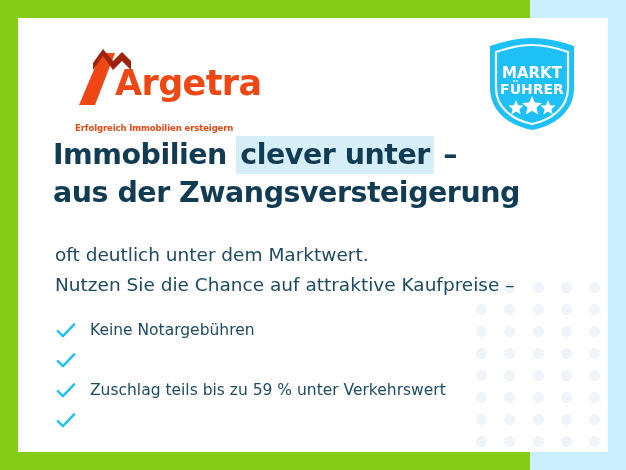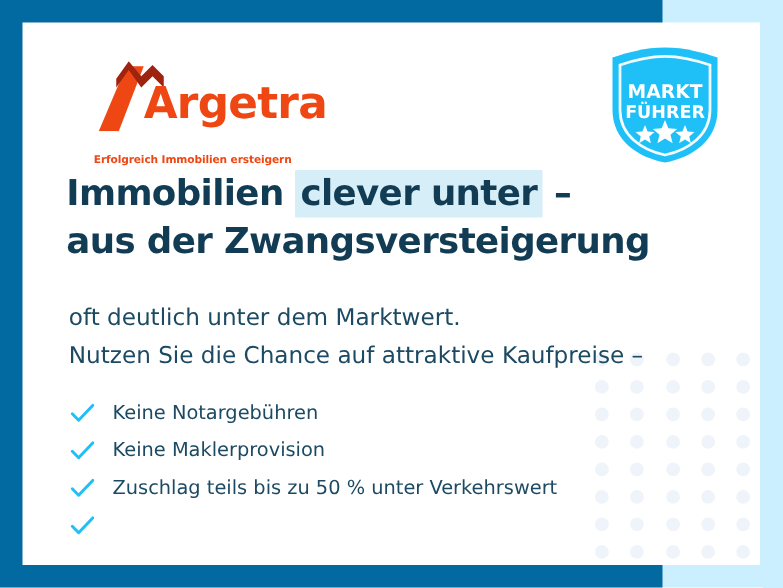--- a/index.html
+++ b/index.html
@@ -11,21 +11,21 @@
     height: 470px;
     overflow: hidden;
     background: #cbefff;
     font-family: "Liberation Sans", sans-serif;
   }
 
   #ad-root {
     position: relative;
     width: 530px;
     height: 470px;
-    background: #0369a1;
+    background: #84cc16;
     box-sizing: border-box;
   }
 
   
   #card {
     position: absolute;
     left: 18px;
     top: 18px;
     width: 590px;
     height: 434px;
@@ -280,29 +280,28 @@
             </svg>
           </span>
           <span class="benefit-label">Keine Notargebühren</span>
         </div>
         <div class="benefit-item">
           <span class="benefit-check">
             <svg viewBox="0 0 22 18" width="20" height="17" aria-hidden="true">
               <path d="M2 9.6 L7.6 15.2 L20 2.2" fill="none" stroke="#1fc0f7" stroke-width="2.6" stroke-linecap="round" stroke-linejoin="round"></path>
             </svg>
           </span>
-          <span class="benefit-label">Keine Maklerprovision</span>
         </div>
         <div class="benefit-item">
           <span class="benefit-check">
             <svg viewBox="0 0 22 18" width="20" height="17" aria-hidden="true">
               <path d="M2 9.6 L7.6 15.2 L20 2.2" fill="none" stroke="#1fc0f7" stroke-width="2.6" stroke-linecap="round" stroke-linejoin="round"></path>
             </svg>
           </span>
-          <span class="benefit-label">Zuschlag teils bis zu 50 % unter Verkehrswert</span>
+          <span class="benefit-label">Zuschlag teils bis zu 59 % unter Verkehrswert</span>
         </div>
         <div class="benefit-item">
           <span class="benefit-check">
             <svg viewBox="0 0 22 18" width="20" height="17" aria-hidden="true">
               <path d="M2 9.6 L7.6 15.2 L20 2.2" fill="none" stroke="#1fc0f7" stroke-width="2.6" stroke-linecap="round" stroke-linejoin="round"></path>
             </svg>
           </span>
         </div>
       </div>
 

